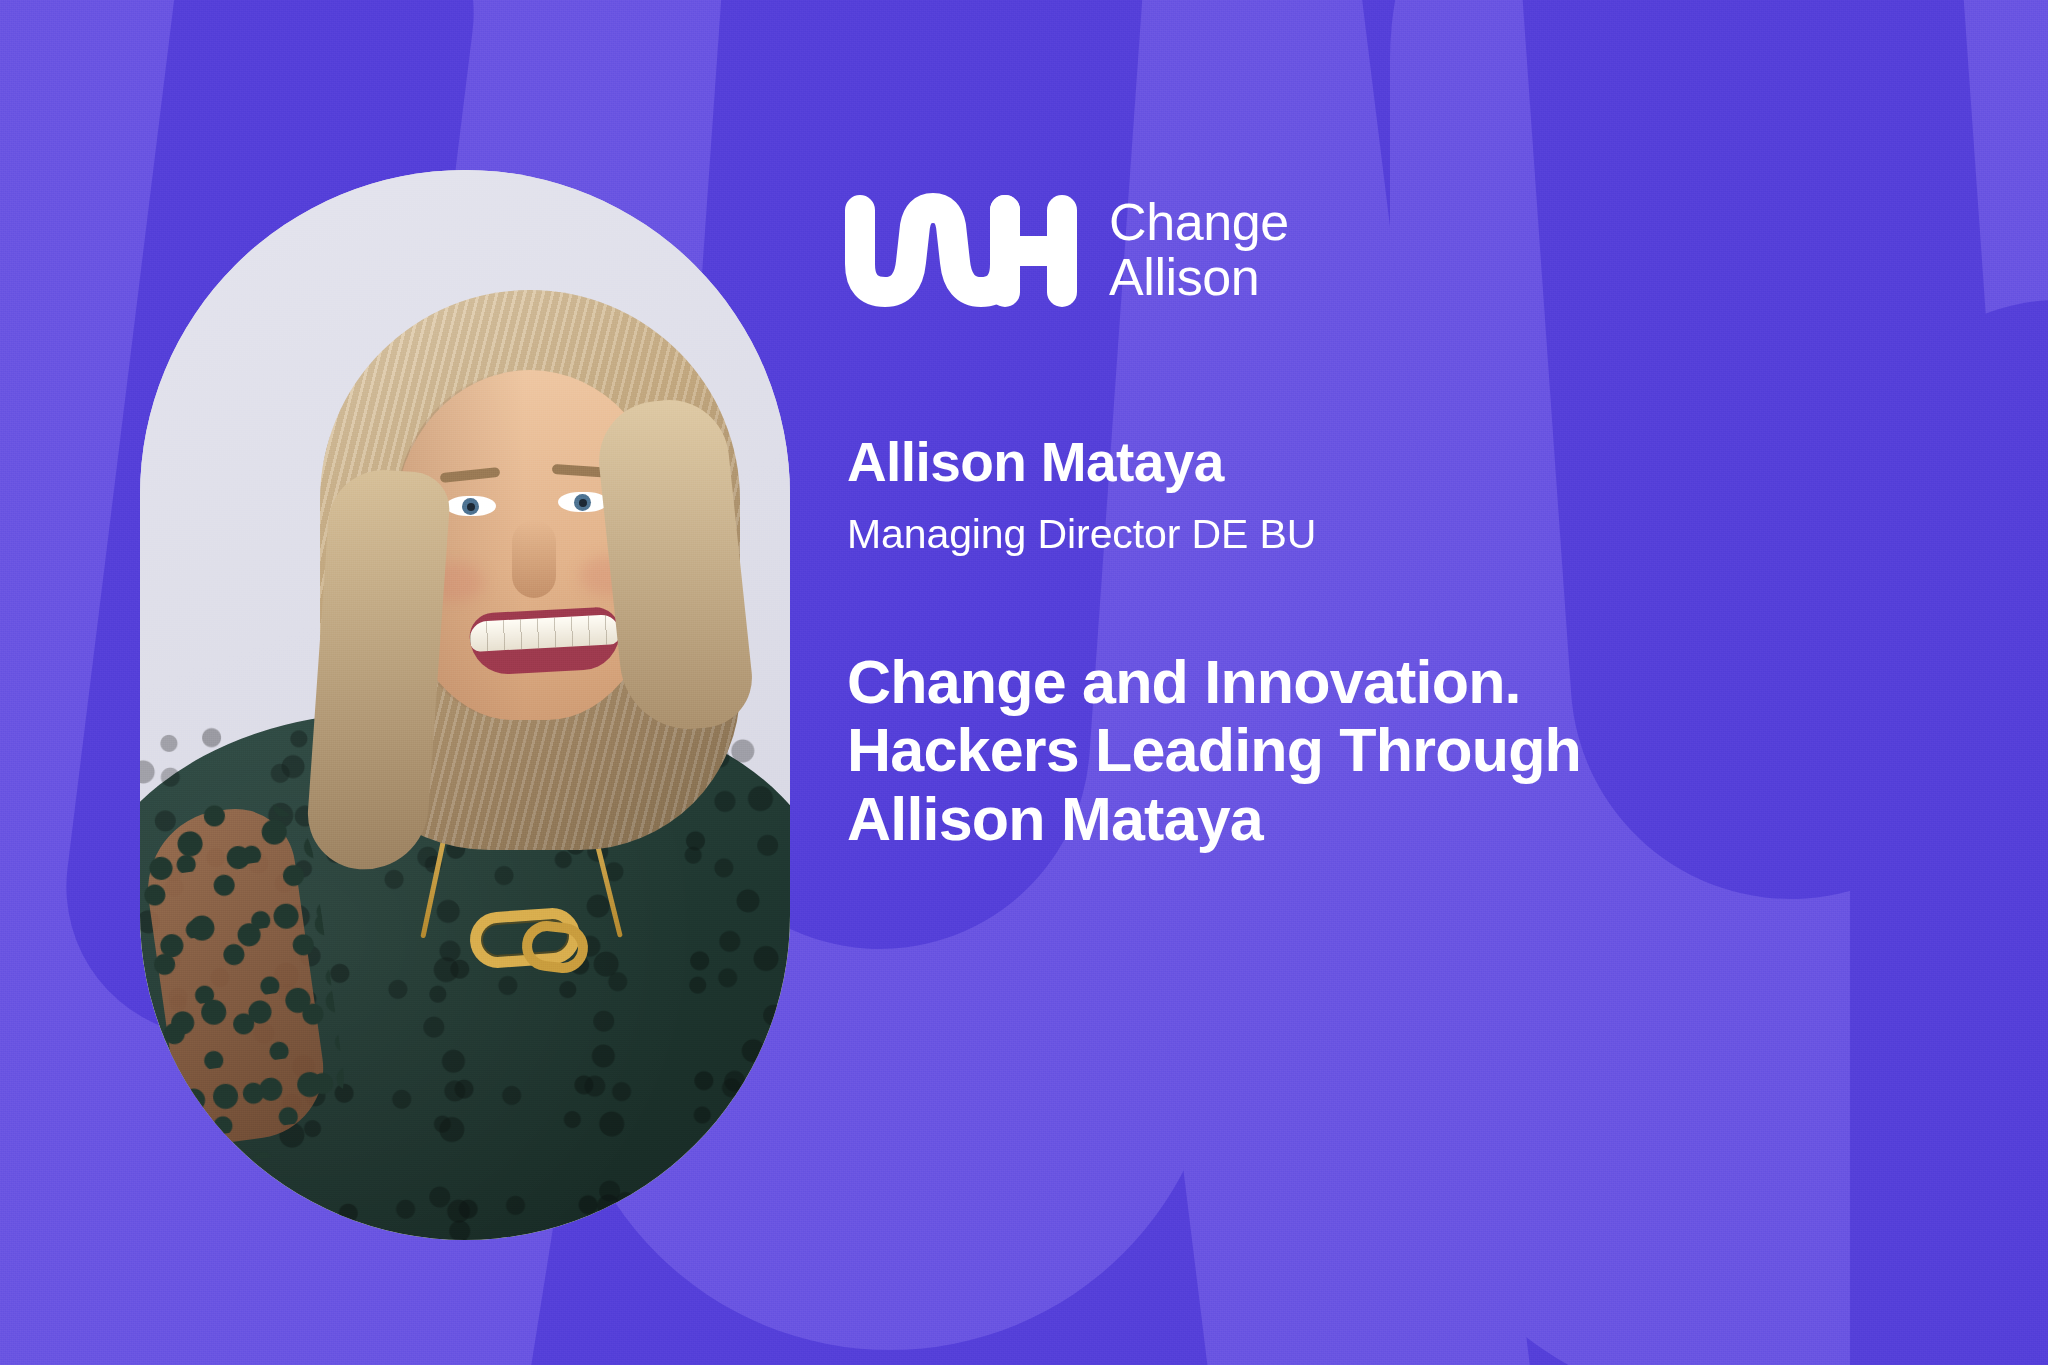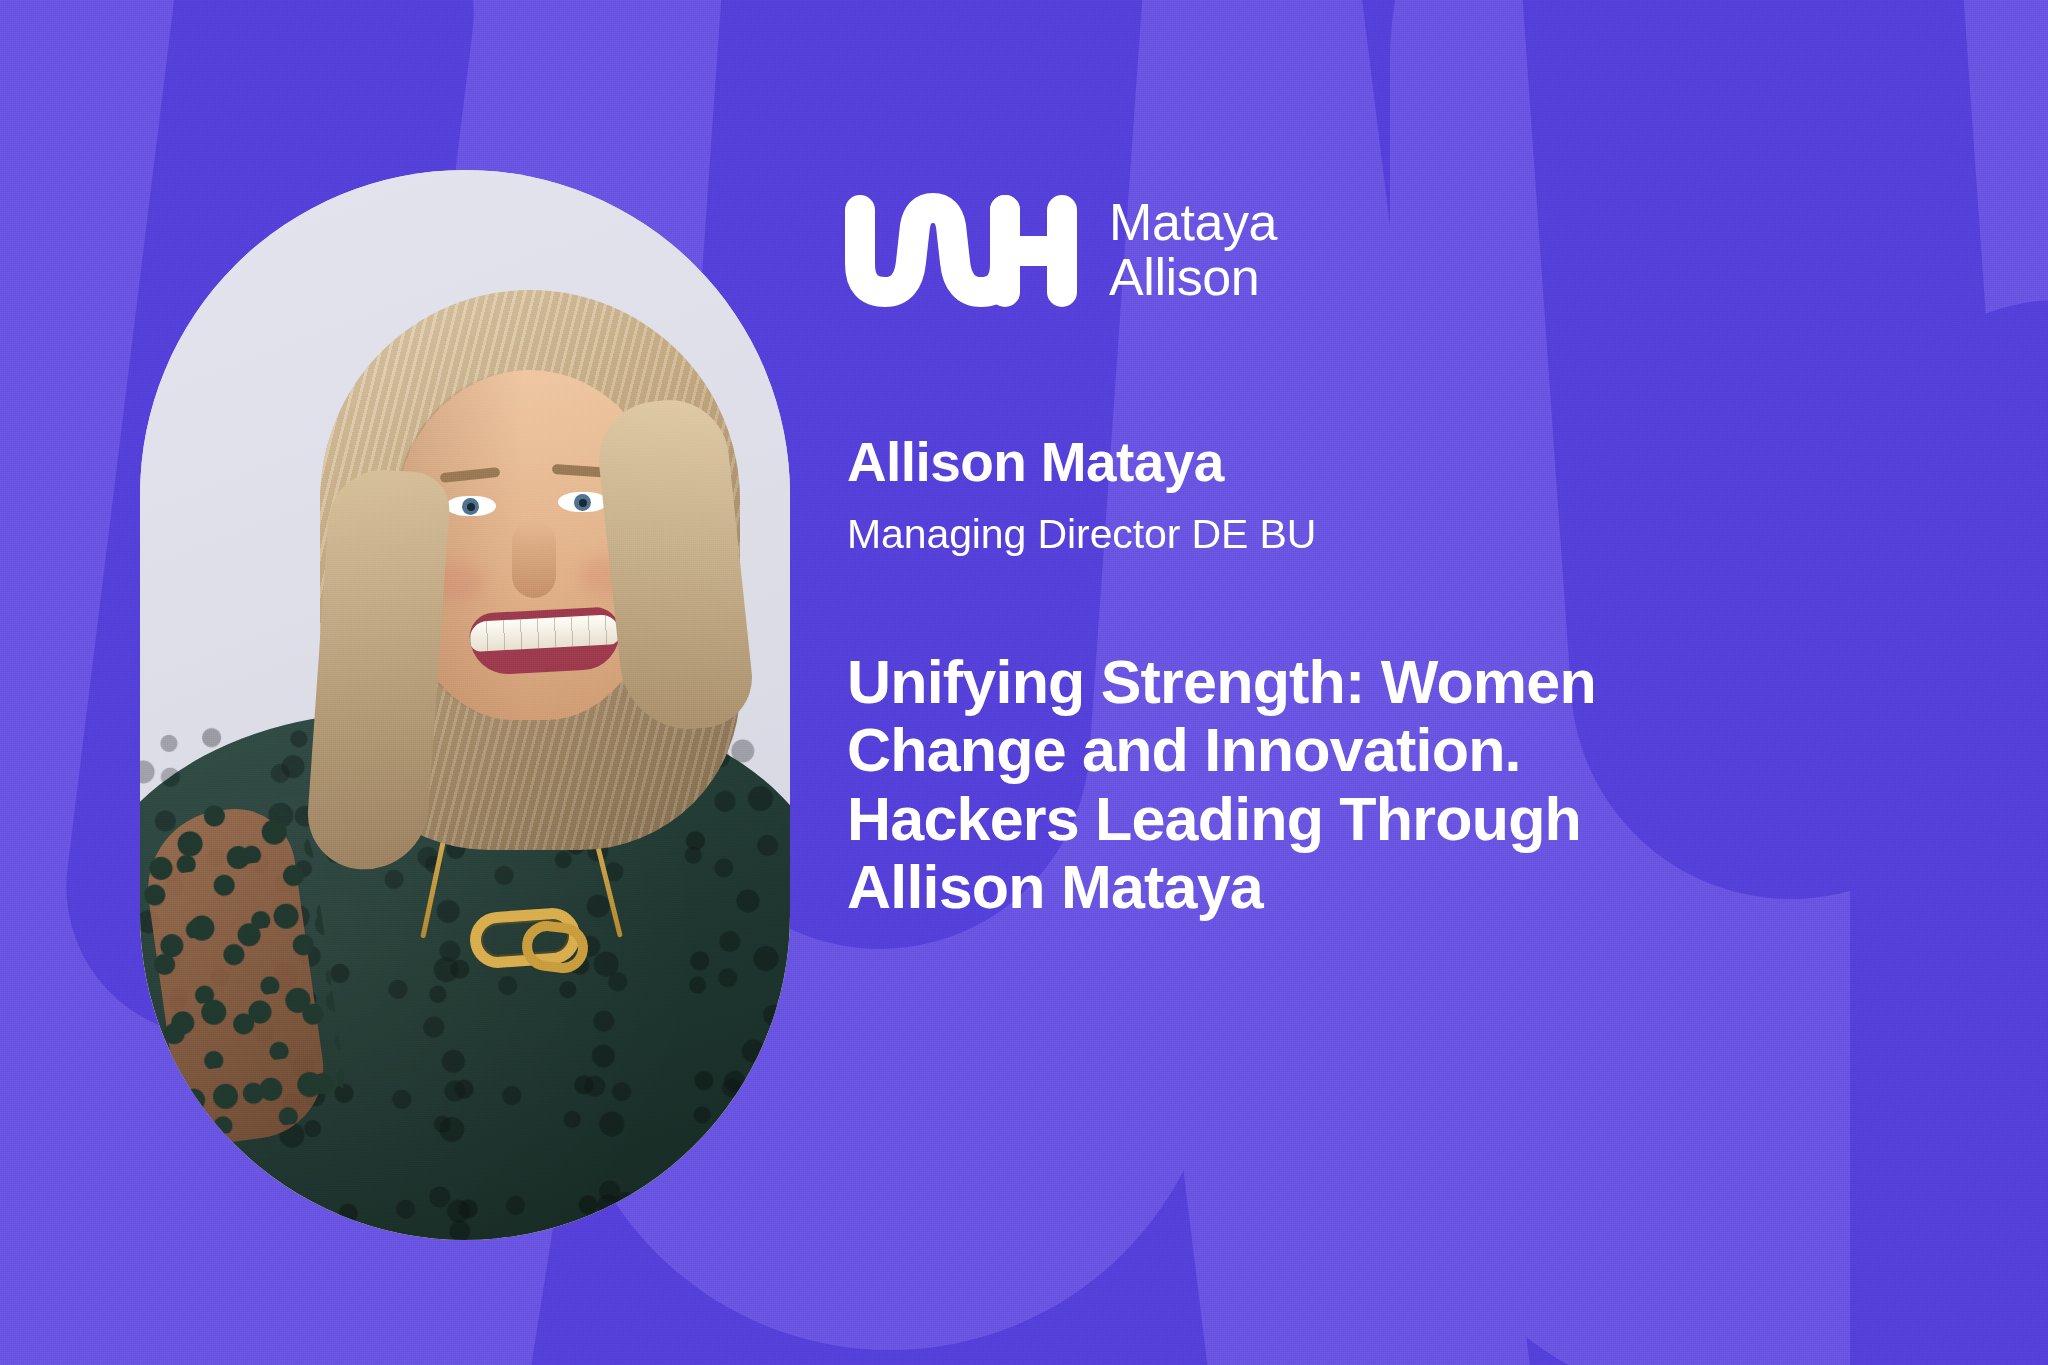--- a/index.html
+++ b/index.html
@@ -319,30 +319,29 @@
   <div id="logo-lockup">
     <svg id="logo-mark" viewBox="0 0 232 118" aria-hidden="true">
       <g fill="none" stroke="#FFFFFF" stroke-width="30" stroke-linecap="round" stroke-linejoin="round">
         <path d="M15 18 L15 72 Q15 100 40 100 Q63 100 66 70 L70 34 Q73 16 88 16 Q103 16 106 34 L110 70 Q113 100 136 100 Q160 100 160 72 L160 18"></path>
         <path d="M160 18 L160 100"></path>
         <path d="M217 18 L217 100"></path>
         <path d="M160 59 L217 59"></path>
       </g>
     </svg>
     <div id="logo-wordmark">
-      <span>Mataya</span>
+      <span>Change</span>
       <span>Allison</span>
     </div>
   </div>
 
   <div id="speaker-block">
     <div id="speaker-name">Allison Mataya</div>
     <div id="speaker-role">Managing Director DE BU</div>
   </div>
 
   <div id="headline">
-    <span class="hl-line">Unifying Strength: Women</span>
     <span class="hl-line">Change and Innovation.</span>
     <span class="hl-line">Hackers Leading Through</span>
     <span class="hl-line">Allison Mataya</span>
   </div>
 
 </div>
 
 </body></html>

